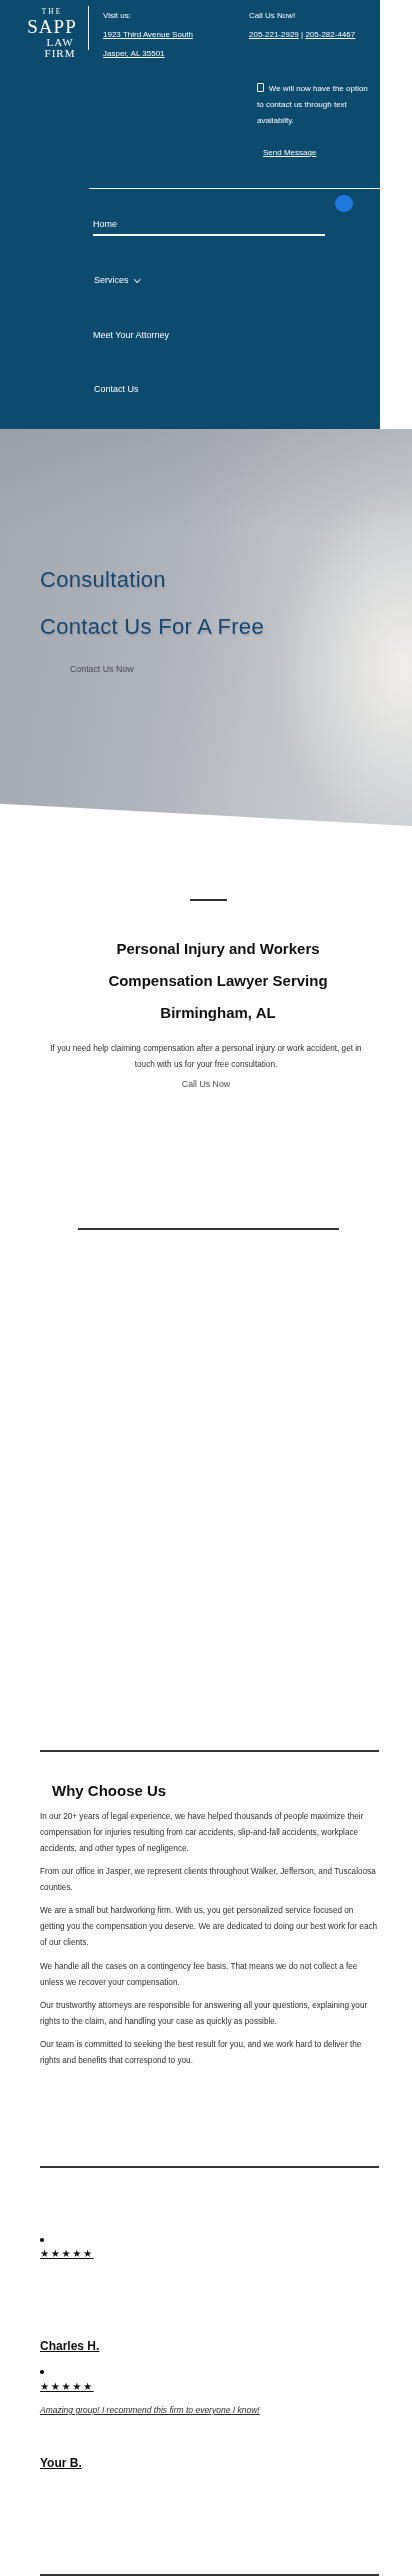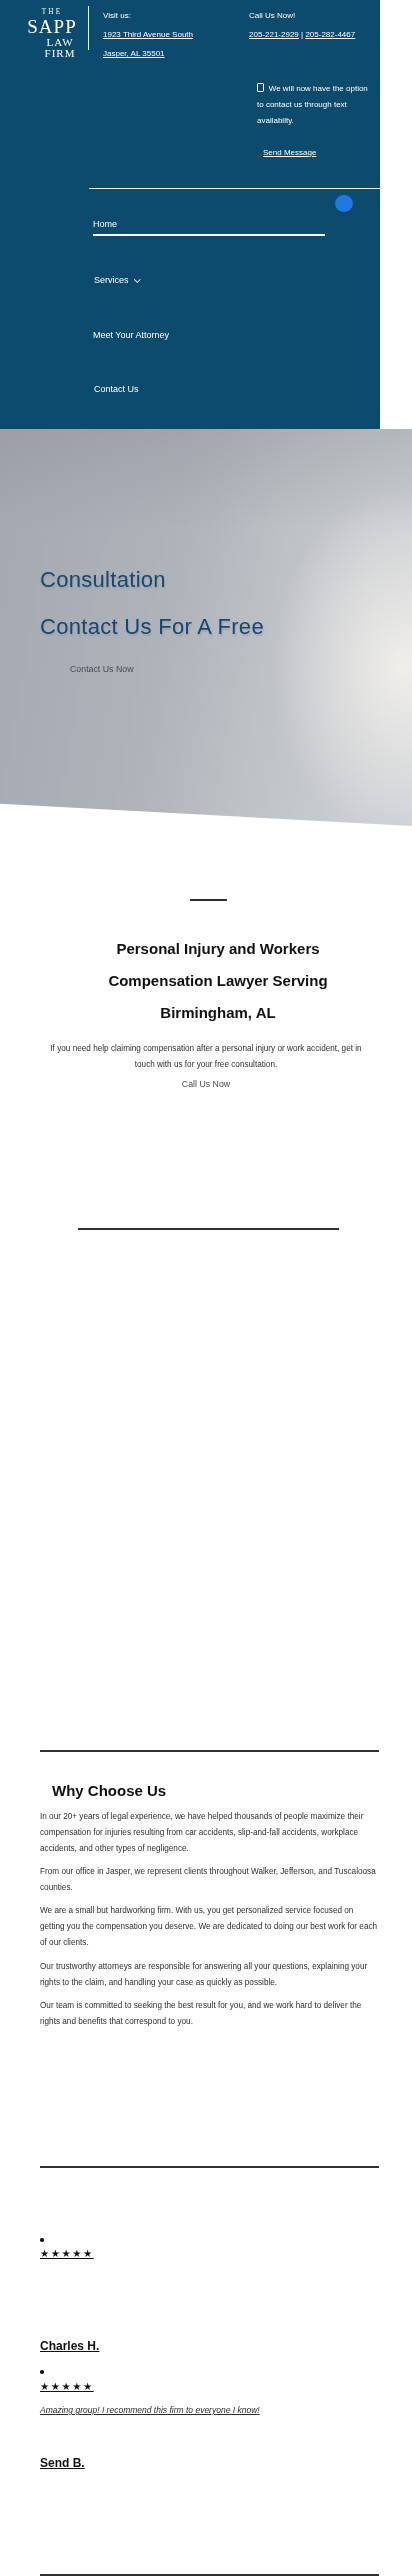--- a/index.html
+++ b/index.html
@@ -140,32 +140,33 @@
     <a>Call Us Now</a>
   </div>
   <div class="divider d2"></div>
 
   <div class="divider d3"></div>
   <h2 class="h2 why-h">Why Choose Us</h2>
   <div class="why-body">
     <p>In our 20+ years of legal experience, we have helped thousands of people maximize their compensation for injuries resulting from car accidents, slip-and-fall accidents, workplace accidents, and other types of negligence.</p>
     <p>From our office in Jasper, we represent clients throughout Walker, Jefferson, and Tuscaloosa counties.</p>
     <p>We are a small but hardworking firm. With us, you get personalized service focused on getting you the compensation you deserve. We are dedicated to doing our best work for each of our clients.</p>
+    <p>We handle all the cases on a contingency fee basis. That means we do not collect a fee unless we recover your compensation.</p>
     <p>Our trustworthy attorneys are responsible for answering all your questions, explaining your rights to the claim, and handling your case as quickly as possible.</p>
     <p>Our team is committed to seeking the best result for you, and we work hard to deliver the rights and benefits that correspond to you.</p>
   </div>
 
   <div class="divider d4"></div>
   <div class="bullet b1"></div>
   <a class="stars s1">★★★★★</a>
   <a class="author a1">Charles H.</a>
   <div class="bullet b2"></div>
   <a class="stars s2">★★★★★</a>
   <a class="quote q2">Amazing group! I recommend this firm to everyone I know!</a>
-  <a class="author a2">Send B.</a>
+  <a class="author a2">Your B.</a>
 
   <div class="divider d5"></div>
 
   <nav class="fnav">
     
     
     
     
     
   </nav>

